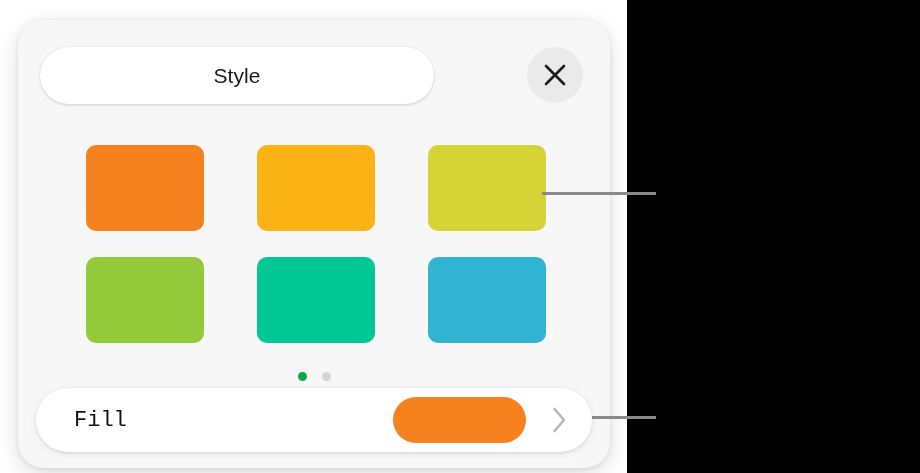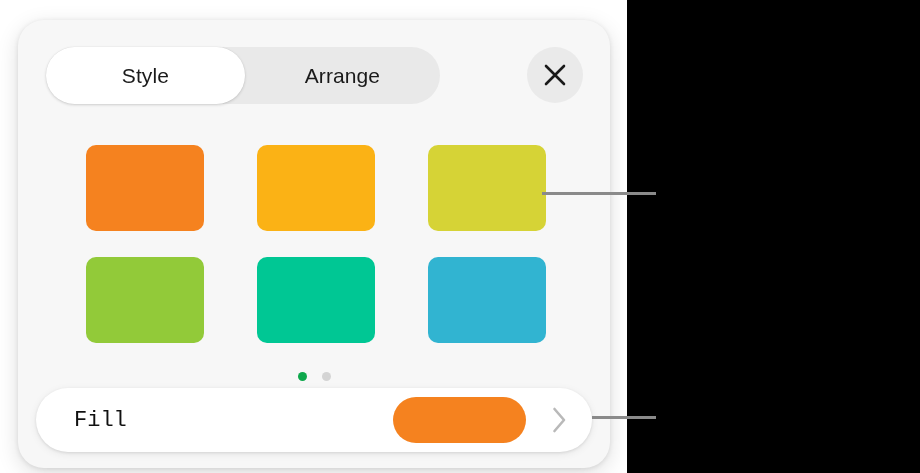--- a/index.html
+++ b/index.html
@@ -51,21 +51,21 @@
   .header {
     position: absolute;
     left: 0;
     top: 0;
     width: 592px;
     height: 96px;
   }
 
   .segmented {
     position: absolute;
-    left: 28px;
+    left: 22px;
     top: 27px;
     width: 394px;
     height: 57px;
     background: #e9e9e9;
     border-radius: 29px;
     display: flex;
     align-items: center;
     padding: 0;
     box-sizing: border-box;
   }
@@ -215,23 +215,20 @@
 
   <div class="page-backdrop"></div>
 
   <div class="popover">
 
     <div class="header">
 
       <div class="segmented">
         <button class="seg-item selected">
           <span>Style</span>
-        </button>
-        <button class="seg-item">
-          <span>Arrange</span>
         </button>
       </div>
 
       <button class="close-btn">
         <span>
           <svg width="26" height="26" viewBox="0 0 26 26" aria-hidden="true">
             <path d="M4 4 L22 22 M22 4 L4 22" stroke="#1a1a1a" stroke-width="2.6" stroke-linecap="round"></path>
           </svg>
         </span>
       </button>

